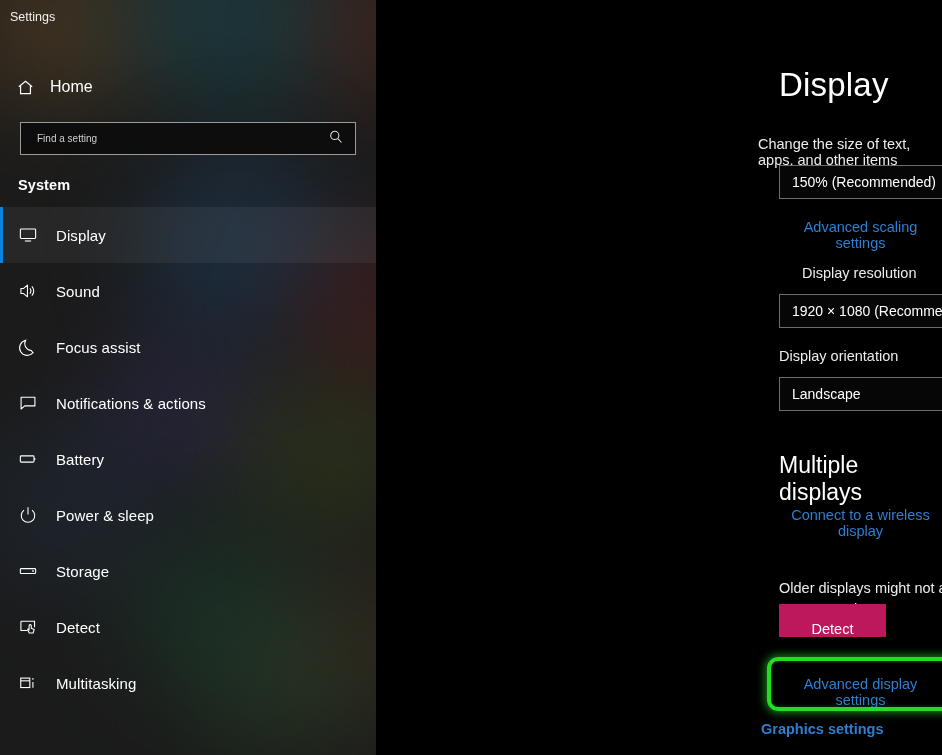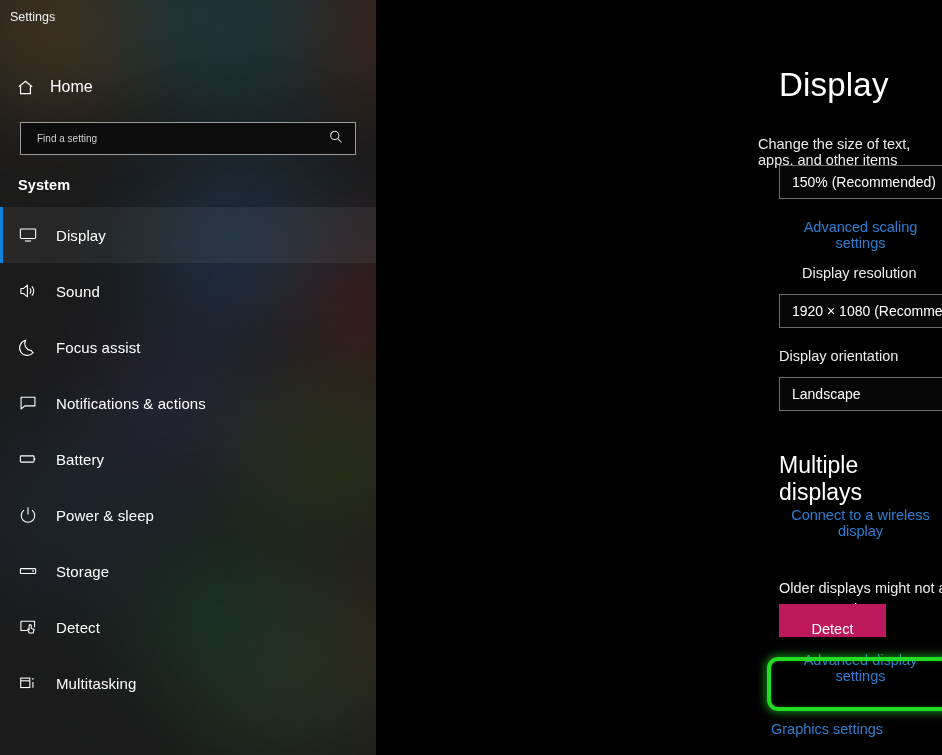--- a/index.html
+++ b/index.html
@@ -287,20 +287,20 @@
     <div class="c-abs h2" style="left:403px; top:452px;">Multiple displays</div>
 
     <div class="c-abs link" style="left:403px; top:507px;">Connect to a wireless display</div>
 
     <div class="c-abs body-text" style="left:403px; top:578px;">Older displays might not always connect automatically. Select Detect to try to connect to them.</div>
 
     <div class="c-abs" id="detect-btn" style="left:403px; top:604px;">
       <span class="bl">Detect</span>
     </div>
 
-    <div class="c-abs link" style="left:403px; top:652px;">Advanced display settings</div>
-
-    <div class="c-abs link" style="left:395px; top:721px;">Graphics settings</div>
+    <div class="c-abs link" style="left:403px; top:676px;">Advanced display settings</div>
+
+    <div class="c-abs link" style="left:385px; top:721px;font-weight:bold;">Graphics settings</div>
 
     <div id="hl-box"></div>
 
   </div>
 </div>
 
 </body></html>

